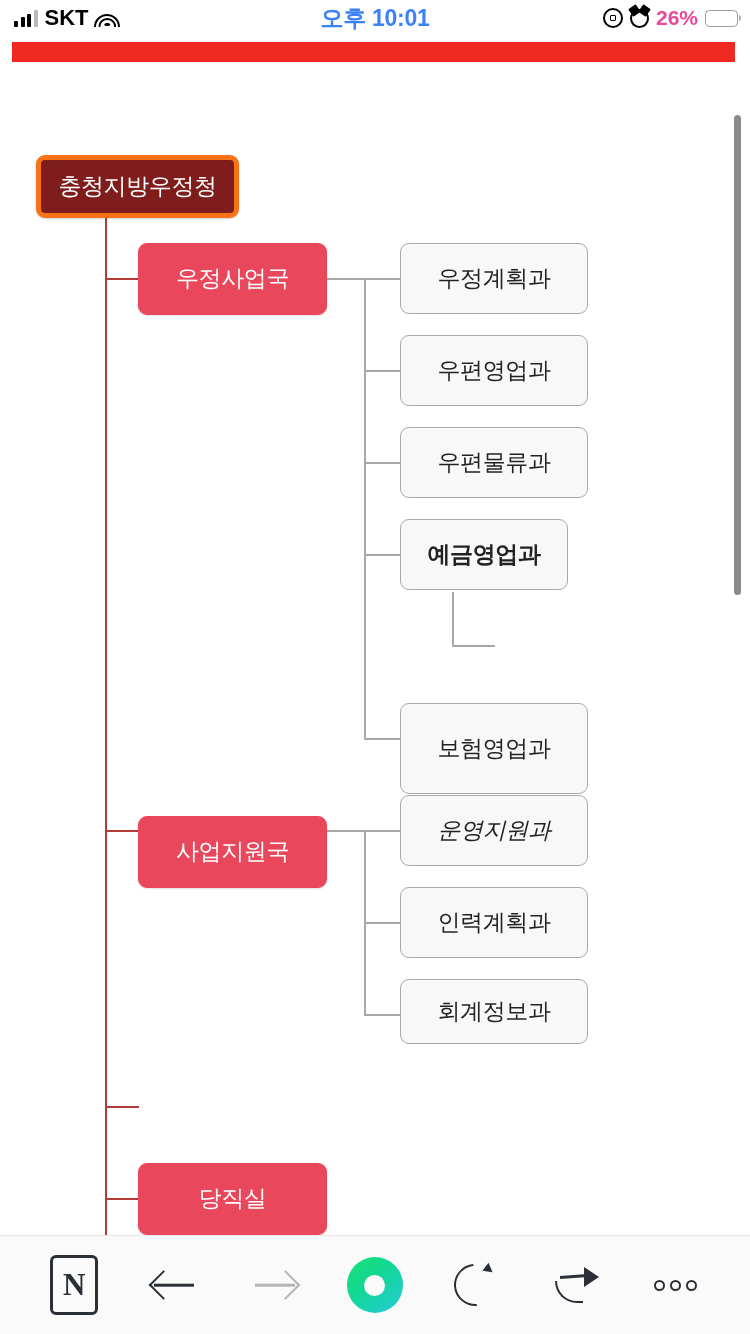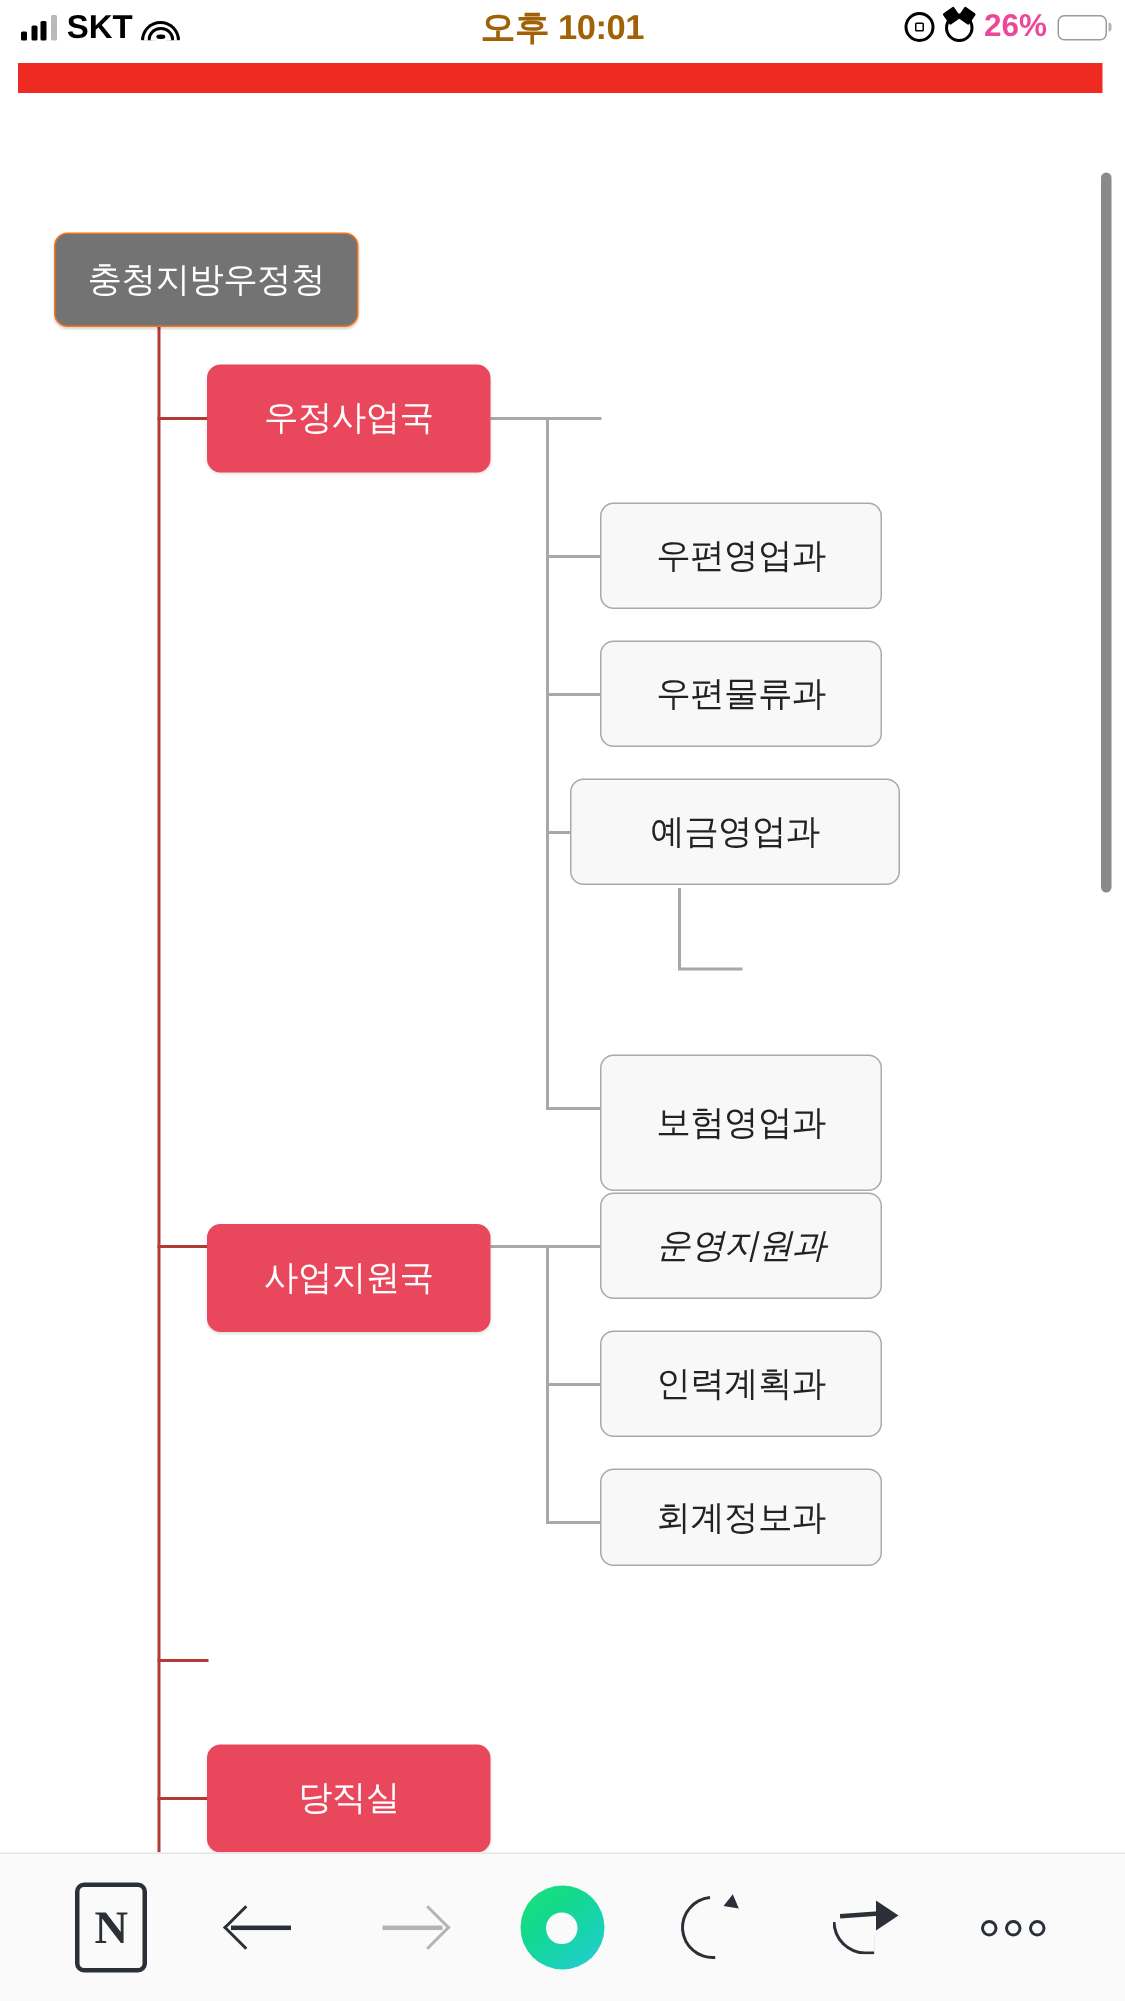--- a/index.html
+++ b/index.html
@@ -16,21 +16,21 @@
   .statusbar{
     position:absolute;left:0;top:0;width:750px;height:36px;
     background:#ffffff;
     display:flex;align-items:center;
     color:#000;
   }
   .sb-left{position:absolute;left:14px;top:0;height:36px;display:flex;align-items:center;gap:7px;}
   .sb-center{position:absolute;left:0;top:0;width:750px;height:36px;display:flex;align-items:center;justify-content:center;}
   .sb-right{position:absolute;right:12px;top:0;height:36px;display:flex;align-items:center;gap:7px;}
 
-  .sb-time{font-size:23px;font-weight:bold;letter-spacing:-0.3px;color:#a16207;}
+  .sb-time{font-size:23px;font-weight:bold;letter-spacing:-0.3px;color:#3b82f6;}
   .sb-carrier{font-size:22px;font-weight:600;letter-spacing:0px;color:#000;}
   .sb-pct{font-size:21px;font-weight:600;color:#ec4899;}
 
   .bars{display:flex;align-items:flex-end;gap:2.5px;height:17px;}
   .bars i{display:block;width:4px;background:#000;border-radius:1px;}
   .bars i.b1{height:6px}
   .bars i.b2{height:10px}
   .bars i.b3{height:13px}
   .bars i.b4{height:17px;background:#b9b9b9}
 
@@ -70,21 +70,21 @@
   .ln.red{background:#b33b37;}
 
   
   .node{
     position:absolute;box-sizing:border-box;
     display:flex;align-items:center;justify-content:center;
     border-radius:9px;
     font-size:23px;letter-spacing:-0.4px;
     text-align:center;line-height:1.2;
   }
-  .node.root{background:#737373;color:#ffffff;border:1px solid #f97316;
+  .node.root{background:#7f1d1d;color:#ffffff;border:5px solid #f97316;
     box-shadow:0 1px 2px rgba(0,0,0,0.18);}
   .node.lvl2{background:#e9485c;color:#ffffff;border:1px solid #e9485c;
     box-shadow:0 1px 2px rgba(0,0,0,0.12);}
   .node.lvl3{background:#f8f8f8;color:#222222;border:1.6px solid #a9a9a9;}
   .node.lvl4{background:#ebebeb;color:#8e8e8e;border:1.6px solid #ebebeb;}
 
   
   .vscroll{position:absolute;right:9px;top:53px;width:7px;height:480px;
     background:#8a8a8a;border-radius:4px;}
 
@@ -187,23 +187,24 @@
     <div class="ln" style="left:327px;top:768px;width:38px;height:1.6px;"></div>
     <div class="ln" style="left:364px;top:768px;width:1.6px;height:184px;"></div>
     <div class="ln" style="left:364px;top:768px;width:37px;height:1.6px;"></div>
     <div class="ln" style="left:364px;top:860px;width:37px;height:1.6px;"></div>
     <div class="ln" style="left:364px;top:952px;width:37px;height:1.6px;"></div>
 
     <div class="node root" style="left:36px;top:93px;width:203px;height:63px;">충청지방우정청</div>
 
     <div class="node lvl2" style="left:138px;top:181px;width:189px;height:72px;">우정사업국</div>
 
+    <div class="node lvl3" style="left:400px;top:181px;width:188px;height:71px;">우정계획과</div>
     <div class="node lvl3" style="left:400px;top:273px;width:188px;height:71px;">우편영업과</div>
     <div class="node lvl3" style="left:400px;top:365px;width:188px;height:71px;">우편물류과</div>
-    <div class="node lvl3" style="left:380px;top:457px;width:220px;height:71px;">예금영업과</div>
+    <div class="node lvl3" style="left:400px;top:457px;width:168px;height:71px;font-weight:bold;">예금영업과</div>
 
 
     <div class="node lvl3" style="left:400px;top:641px;width:188px;height:91px;">보험영업과</div>
 
     <div class="node lvl2" style="left:138px;top:733px;width:189px;height:72px;margin-top:21px;">사업지원국</div>
 
     <div class="node lvl3" style="left:400px;top:733px;width:188px;height:71px;font-style:italic;">운영지원과</div>
     <div class="node lvl3" style="left:400px;top:825px;width:188px;height:71px;">인력계획과</div>
     <div class="node lvl3" style="left:400px;top:917px;width:188px;height:65px;">회계정보과</div>
 

